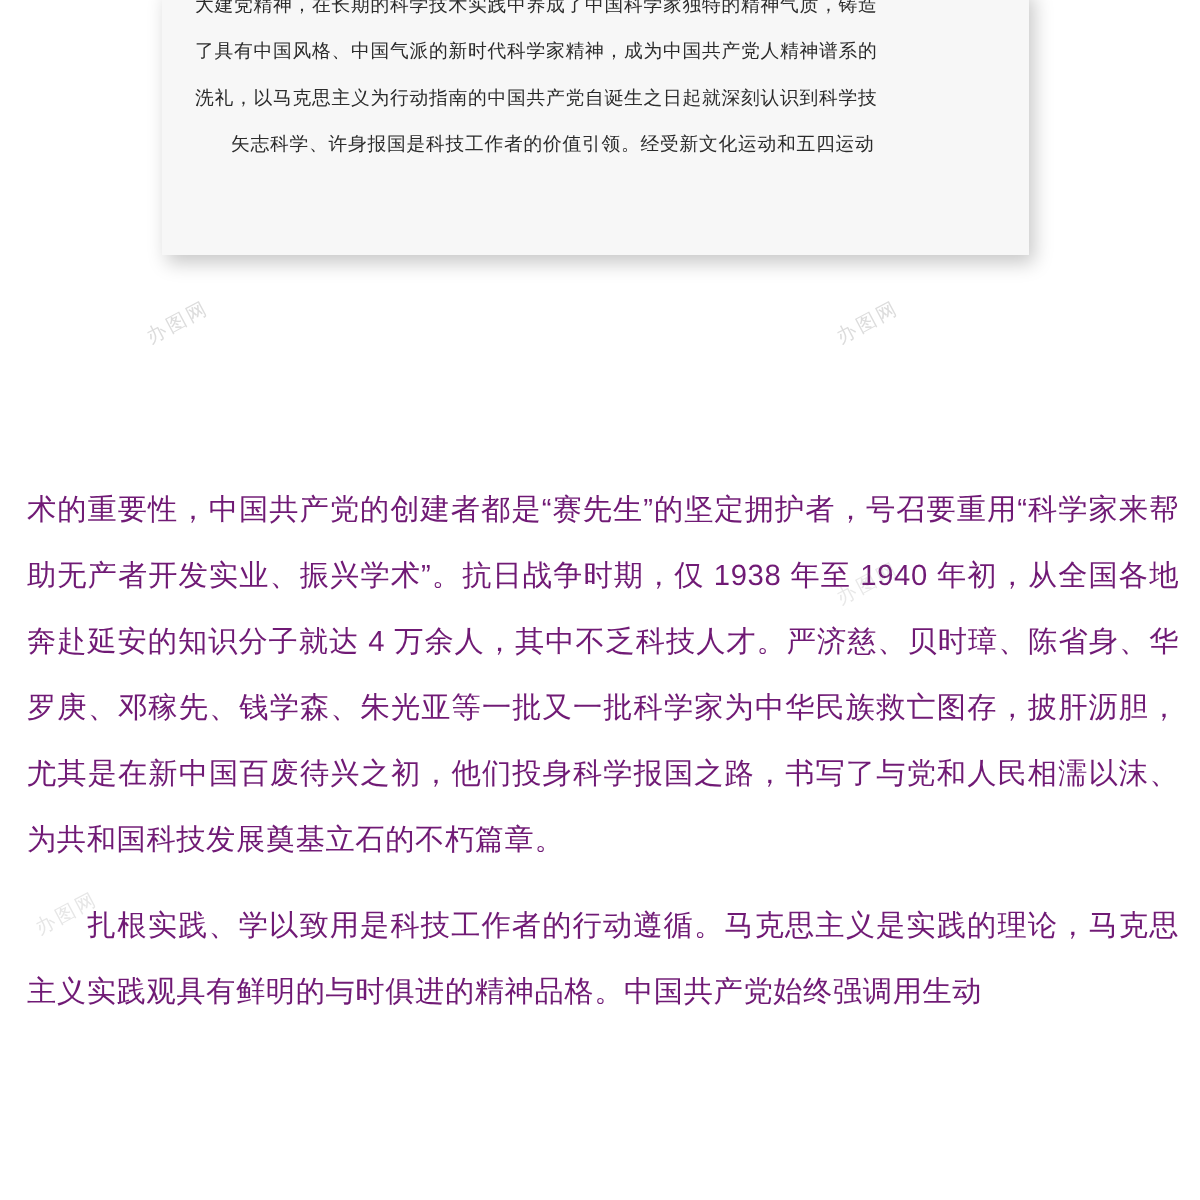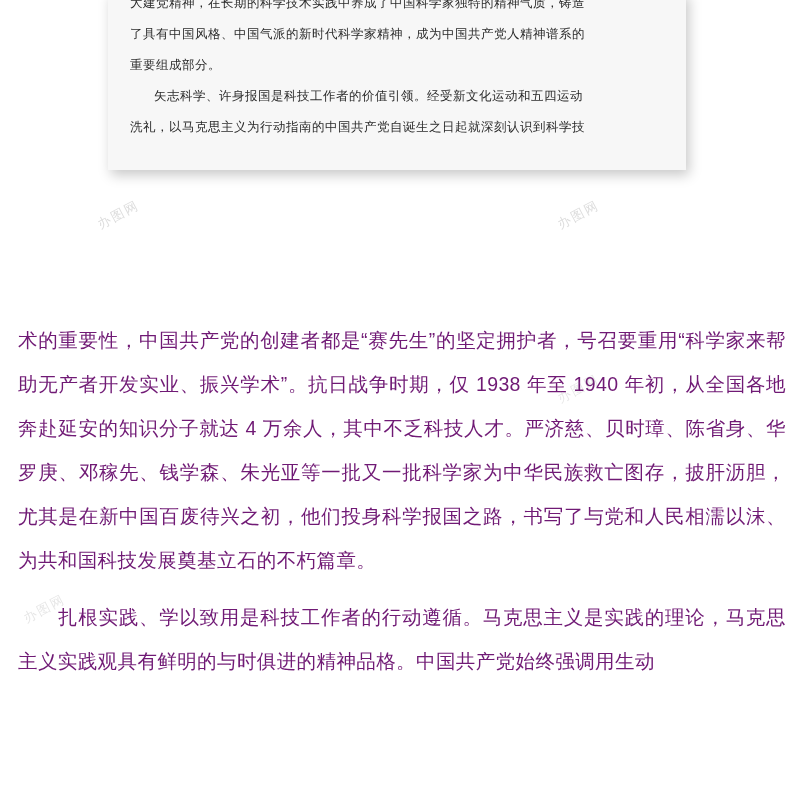--- a/index.html
+++ b/index.html
@@ -93,23 +93,22 @@
   .wm-3 { left: 22px;  top: 600px; color: rgba(140,140,140,0.22); }
   .wm-4 { left: 556px; top: 380px; color: rgba(140,140,140,0.20); }
 </style>
 </head>
 <body>
 
 <div id="preview-card">
   <div id="preview-inner">
     <div class="pv-line clipped-top">大建党精神，在长期的科学技术实践中养成了中国科学家独特的精神气质，铸造</div>
     <div class="pv-line">了具有中国风格、中国气派的新时代科学家精神，成为中国共产党人精神谱系的</div>
-    <div class="pv-line">重要组成部分。</div>
+    <div class="pv-line">洗礼，以马克思主义为行动指南的中国共产党自诞生之日起就深刻认识到科学技</div>
     <div class="pv-line indent">矢志科学、许身报国是科技工作者的价值引领。经受新文化运动和五四运动</div>
-    <div class="pv-line">洗礼，以马克思主义为行动指南的中国共产党自诞生之日起就深刻认识到科学技</div>
   </div>
   <div id="preview-fade"></div>
 </div>
 
 <div id="body-text">
   <p class="bd-para">术的重要性，中国共产党的创建者都是“赛先生”的坚定拥护者，号召要重用“科学家来帮助无产者开发实业、振兴学术”。抗日战争时期，仅 1938 年至 1940 年初，从全国各地奔赴延安的知识分子就达 4 万余人，其中不乏科技人才。严济慈、贝时璋、陈省身、华罗庚、邓稼先、钱学森、朱光亚等一批又一批科学家为中华民族救亡图存，披肝沥胆，尤其是在新中国百废待兴之初，他们投身科学报国之路，书写了与党和人民相濡以沫、为共和国科技发展奠基立石的不朽篇章。</p>
   <p class="bd-para indent">扎根实践、学以致用是科技工作者的行动遵循。马克思主义是实践的理论，马克思主义实践观具有鲜明的与时俱进的精神品格。中国共产党始终强调用生动</p>
 </div>
 
 <div class="wm wm-1">办图网</div>

